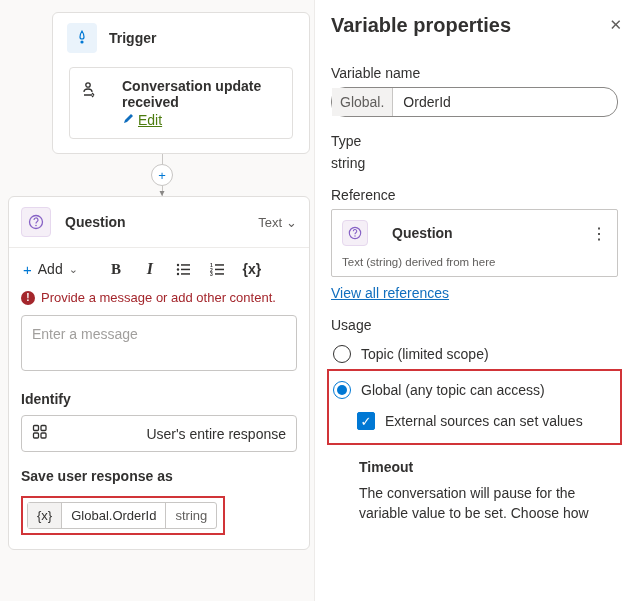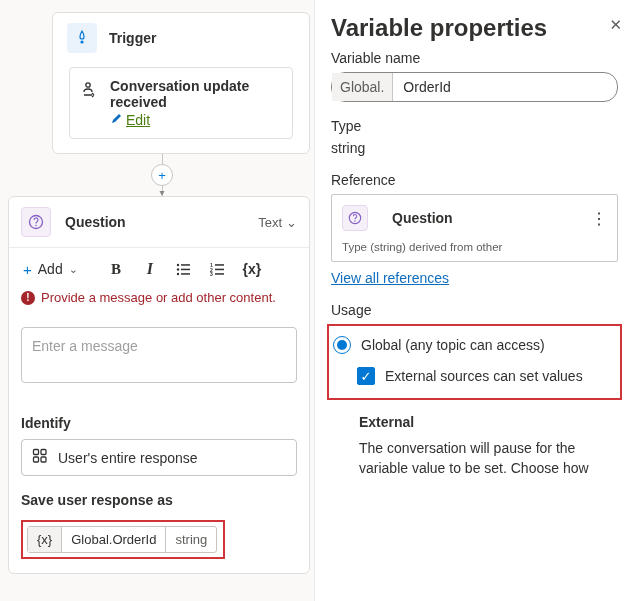--- a/index.html
+++ b/index.html
@@ -6,21 +6,21 @@
   body { background: #faf9f8; width: 636px; height: 601px; position: relative; overflow: hidden; font-size: 14px; color: #323130; }
 
   
   .canvas { position: absolute; left: 0; top: 0; width: 316px; height: 100%; padding: 12px 0 0 8px; }
   .card { background: #fff; border: 1px solid #e1dfdd; border-radius: 6px; margin: 0 6px 0 0; }
   .trigger-card { padding: 0; margin-left: 44px; }
   .trigger-head { display: flex; align-items: center; padding: 10px 14px 6px; gap: 12px; }
   .icon-box { width: 30px; height: 30px; background: #eaf3fb; border-radius: 4px; display: flex; align-items: center; justify-content: center; }
   .label-strong { font-weight: 600; font-size: 14px; }
   .trigger-body { padding: 8px 4px 14px 4px; }
-  .inner-box { border: 1px solid #e1dfdd; border-radius: 4px; margin: 0 12px; padding: 10px 12px; display: flex; gap: 10px; }
+  .inner-box { border: 1px solid #e1dfdd; border-radius: 4px; margin: 0 12px; padding: 10px 12px; display: flex; gap: 22px; }
   .edit-link { color: #4d7c0f; text-decoration: underline; font-size: 14px; cursor: pointer; }
   .pencil { color: #106ebe; font-size: 13px; }
 
   .connector { height: 42px; position: relative; display: flex; justify-content: center; }
   .connector .line { width: 1px; background: #c8c6c4; height: 42px; position: absolute; top: 0; }
   .connector .plus-btn { width: 22px; height: 22px; border-radius: 50%; background: #fff; border: 1px solid #c8c6c4; display: flex; align-items: center; justify-content: center; position: absolute; top: 10px; z-index: 2; font-size: 13px; color: #0078d4; cursor: pointer; }
   .connector .arrow-down { position: absolute; bottom: -2px; font-size: 10px; color: #8a8886; }
 
   .question-card { padding: 0 0 14px 0; }
   .q-head { display: flex; align-items: center; padding: 10px 12px; border-bottom: 1px solid #edebe9; }
@@ -30,34 +30,34 @@
 
   .toolbar { display: flex; align-items: center; gap: 6px; padding: 8px 12px; }
   .add-btn { display: flex; align-items: center; gap: 6px; color: #323130; font-size: 14px; cursor: pointer; padding: 2px 2px; }
   .tb-ic { width: 28px; height: 26px; display: flex; align-items: center; justify-content: center; cursor: pointer; color: #323130; font-weight: 600; font-size: 14px; }
   .tb-ic.italic { font-style: italic; font-family: serif; font-size: 16px;}
   .tb-ic.bold { font-weight: 700; font-family: serif; font-size: 15px;}
 
   .error-row { display: flex; align-items: center; gap: 6px; padding: 0 12px 6px; color: #a4262c; font-size: 13px; }
   .err-ic { width: 14px; height: 14px; border-radius: 50%; background: #a4262c; color: #fff; font-size: 10px; display: flex; align-items: center; justify-content: center; font-weight: 700; }
 
-  .msg-input { margin: 16px 12px; border: 1px solid #c8c6c4; border-radius: 4px; padding: 10px 10px 28px; color: #a19f9d; font-size: 14px; }
+  .msg-input { margin: 4px 12px; border: 1px solid #c8c6c4; border-radius: 4px; padding: 10px 10px 28px; color: #a19f9d; font-size: 14px; }
 
   .section-label { font-weight: 600; font-size: 14px; padding: 16px 12px 8px; }
-  .identify-box { margin: 0 12px; border: 1px solid #c8c6c4; border-radius: 4px; padding: 8px 10px; display: flex; align-items: center; gap: 10px; cursor: pointer; }
+  .identify-box { margin: 0 12px; border: 1px solid #c8c6c4; border-radius: 4px; padding: 8px 10px; display: flex; align-items: center; gap: 10px; cursor: pointer; justify-content: space-between; }
 
   .save-chip-wrap { margin: 4px 12px 0; border: 2px solid #d13438; padding: 4px; width: 204px; }
   .save-chip { display: inline-flex; align-items: stretch; border: 1px solid #c8c6c4; border-radius: 3px; background: #fff; font-size: 13px; cursor: pointer; }
   .save-chip .seg { padding: 5px 9px; }
   .save-chip .seg.ic { background: #f3f2f1; border-right: 1px solid #c8c6c4; }
   .save-chip .seg.type { border-left: 1px solid #c8c6c4; color: #605e5c; }
 
   
   .panel { position: absolute; right: 0; top: 0; width: 322px; height: 100%; background: #fff; border-left: 1px solid #edebe9; padding: 14px 18px 0 16px; overflow: hidden; }
-  .panel h1 { font-size: 24px; font-weight: 600; margin-bottom: 8px; }
+  .panel h1 { font-size: 20px; font-weight: 600; margin-bottom: 28px; }
   .close-x { position: absolute; right: 14px; top: 16px; cursor: pointer; color: #605e5c; font-size: 15px; }
   .field-label { font-weight: 400; font-size: 14px; margin-bottom: 6px; }
   .name-input { display: flex; border: 1px solid #8a8886; border-radius: 14px; margin-bottom: 16px; }
   .name-input .prefix { background: #f3f2f1; border-right: 1px solid #c8c6c4; padding: 6px 8px; color: #605e5c; font-size: 14px; }
   .name-input .val { padding: 6px 10px; font-size: 14px; flex: 1; }
   .plain { font-size: 14px; margin-bottom: 16px; }
   .ref-box { border: 1px solid #c8c6c4; border-radius: 2px; padding: 10px 10px 8px; margin-bottom: 8px; }
   .ref-head { display: flex; align-items: center; gap: 10px; }
   .ref-head .dots { margin-left: auto; cursor: pointer; font-size: 16px; color: #323130; }
   .ref-sub { font-size: 11.5px; color: #605e5c; margin-top: 10px; }
@@ -219,35 +219,39 @@
       <div class="q-icon" style="width:26px;height:26px;">
         <svg width="14" height="14" viewBox="0 0 16 16">
             <circle cx="8" cy="8" r="6.5" stroke="#8661c5" stroke-width="1.3" fill="none"></circle>
             <path d="M6 6a2 2 0 113 1.7c-.8.5-1 1-1 1.8" stroke="#8661c5" stroke-width="1.2" fill="none"></path>
             <circle cx="8" cy="11.5" r="0.8" fill="#8661c5"></circle>
           </svg>
       </div>
       <span style="font-weight:600;">Question</span>
       <div class="dots">⋮</div>
     </div>
-    <div class="ref-sub">Type (string) derived from other</div>
+    <div class="ref-sub">Text (string) derived from here</div>
   </div>
   <div class="link-blue">View all references</div>
 
   <div class="usage-wrap">
     <div class="field-label">Usage</div>
 
+    <div class="radio-row">
+      <div class="radio"></div>
+      <span>Topic (limited scope)</span>
+    </div>
 
     <div class="red-bdr">
       <div class="radio-row">
         <div class="radio sel"></div>
         <span>Global (any topic can access)</span>
       </div>
       <div class="cb-row">
         <div class="cb sel">✓</div>
         <span>External sources can set values</span>
       </div>
     </div>
 
-    <div class="timeout-head">External</div>
+    <div class="timeout-head">Timeout</div>
     <div class="timeout-txt">The conversation will pause for the variable value to be set. Choose how</div>
   </div>
 </div>
 
 </body></html>

